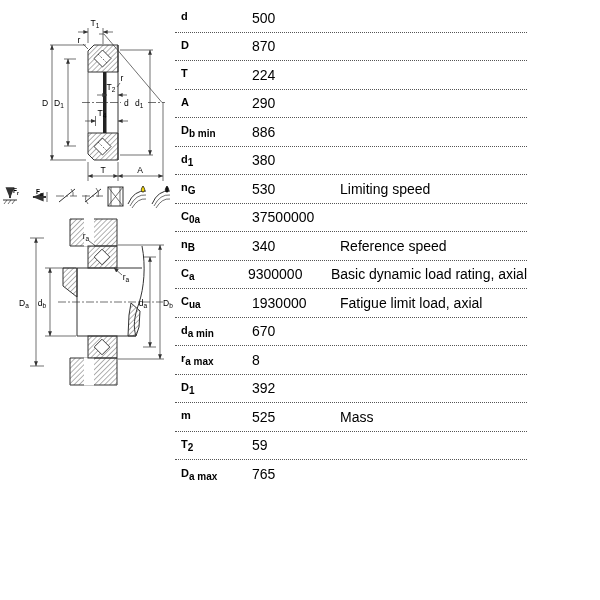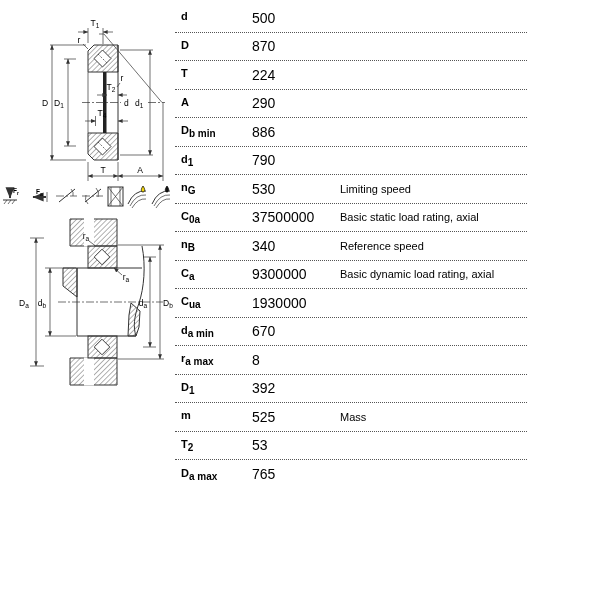--- a/index.html
+++ b/index.html
@@ -19,21 +19,21 @@
   #spec-table { position: absolute; left: 175px; top: 4px; width: 352px; }
   .trow {
     display: flex; align-items: center;
     height: 28.5px; padding-left: 6px;
     border-bottom: 1px dotted #555;
   }
   .trow:last-child { border-bottom: none; }
   .sym  { width: 71px; font-size: 11px; font-weight: bold; white-space: nowrap; }
   .sym sub { font-size: 10px; font-weight: bold; }
   .val  { width: 88px; font-size: 14px; white-space: nowrap; }
-  .desc { flex: 1; font-size: 11px; white-space: nowrap; }
+  .desc { flex: 1; font-size: 14px; white-space: nowrap; }
 
   svg text { font-family: "Liberation Sans", sans-serif; fill: #000; }
   .dim  { font-size: 8.5px; }
   .ss   { font-size: 6.5px; }
   .ic   { font-size: 6.5px; font-weight: bold; }
   .ics  { font-size: 5px; font-weight: bold; }
   .ln   { stroke: #333; stroke-width: 1; fill: none; }
   .thin { stroke: #333; stroke-width: 0.7; fill: none; }
   .cl   { stroke: #333; stroke-width: 0.7; fill: none; stroke-dasharray: 8 2 2 2; }
   .hat  { fill: url(#hatch); stroke: #333; stroke-width: 1; }
@@ -232,46 +232,46 @@
       <span class="val">290</span>
       <span class="desc"></span>
     </div>
   <div class="trow">
       <span class="sym"><span>D</span><sub>b min</sub></span>
       <span class="val">886</span>
       <span class="desc"></span>
     </div>
   <div class="trow">
       <span class="sym"><span>d</span><sub>1</sub></span>
-      <span class="val">790</span>
+      <span class="val">380</span>
       <span class="desc"></span>
     </div>
   <div class="trow">
       <span class="sym"><span>n</span><sub>G</sub></span>
       <span class="val">530</span>
       <span class="desc">Limiting speed</span>
     </div>
   <div class="trow">
       <span class="sym"><span>C</span><sub>0a</sub></span>
       <span class="val">37500000</span>
-      <span class="desc">Basic static load rating, axial</span>
     </div>
   <div class="trow">
       <span class="sym"><span>n</span><sub>B</sub></span>
       <span class="val">340</span>
       <span class="desc">Reference speed</span>
     </div>
   <div class="trow">
       <span class="sym"><span>C</span><sub>a</sub></span>
       <span class="val">9300000</span>
       <span class="desc">Basic dynamic load rating, axial</span>
     </div>
   <div class="trow">
       <span class="sym"><span>C</span><sub>ua</sub></span>
       <span class="val">1930000</span>
+      <span class="desc">Fatigue limit load, axial</span>
     </div>
   <div class="trow">
       <span class="sym"><span>d</span><sub>a min</sub></span>
       <span class="val">670</span>
       <span class="desc"></span>
     </div>
   <div class="trow">
       <span class="sym"><span>r</span><sub>a max</sub></span>
       <span class="val">8</span>
       <span class="desc"></span>
@@ -281,21 +281,21 @@
       <span class="val">392</span>
       <span class="desc"></span>
     </div>
   <div class="trow">
       <span class="sym"><span>m</span><sub></sub></span>
       <span class="val">525</span>
       <span class="desc">Mass</span>
     </div>
   <div class="trow">
       <span class="sym"><span>T</span><sub>2</sub></span>
-      <span class="val">53</span>
+      <span class="val">59</span>
       <span class="desc"></span>
     </div>
   <div class="trow">
       <span class="sym"><span>D</span><sub>a max</sub></span>
       <span class="val">765</span>
       <span class="desc"></span>
     </div>
 </div>
 
 </body></html>

